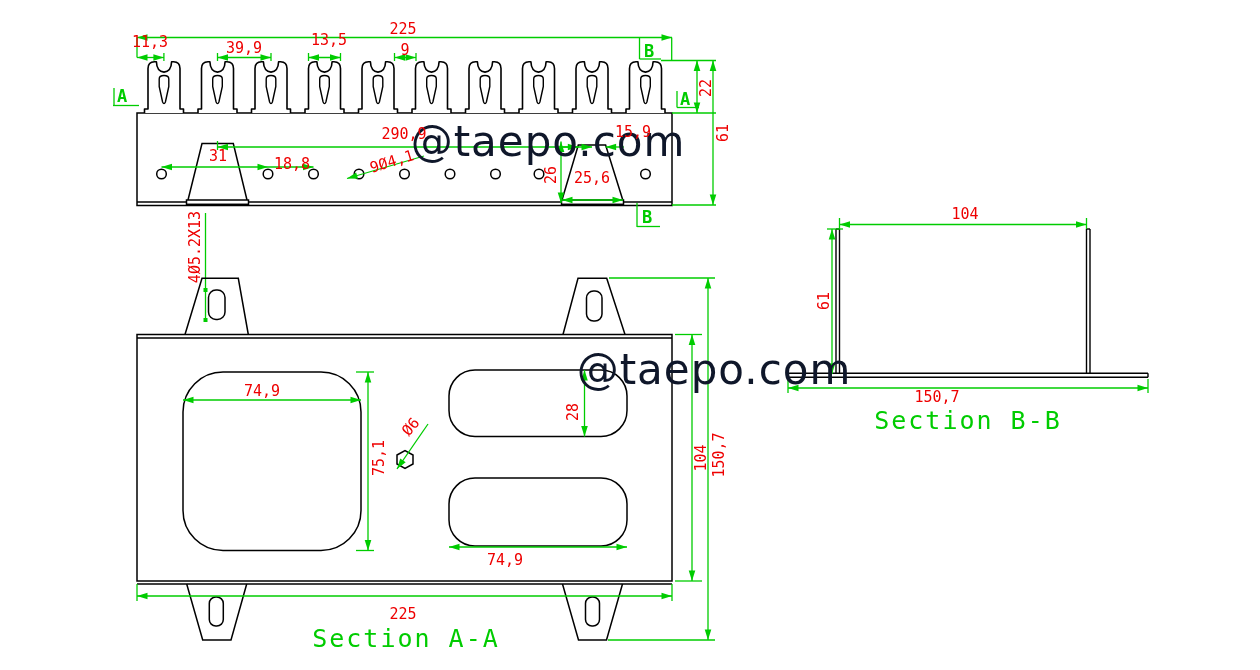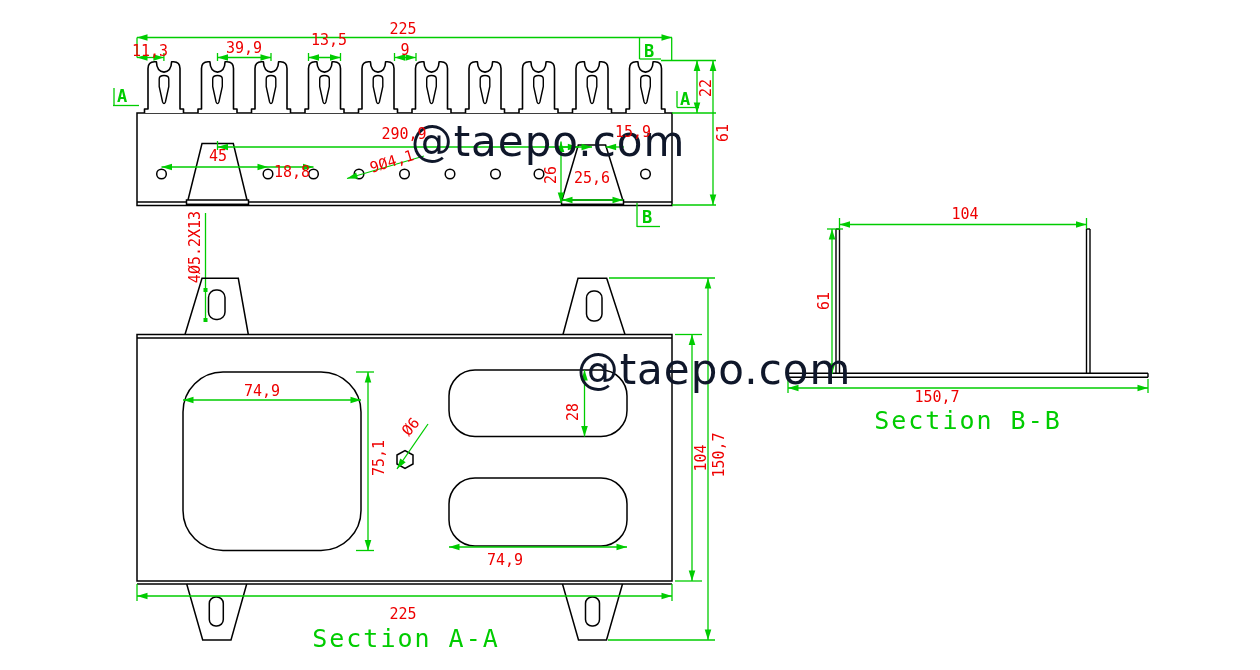--- a/index.html
+++ b/index.html
@@ -171,30 +171,30 @@
       <line x1="788" y1="388" x2="1148" y2="388" marker-start="url(#ar)" marker-end="url(#ar)"></line>
       <line x1="788" y1="379" x2="788" y2="393"></line>
         <line x1="1148" y1="379" x2="1148" y2="393"></line>
     </g>
   </svg>
 
   <span class="wm" style="left:548px;top:142px">@taepo.com</span>
   <span class="wm" style="left:714px;top:370px">@taepo.com</span>
 
   <span class="t" style="left:403px;top:29px">225</span>
-  <span class="t" style="left:150px;top:51px">11,3</span>
+  <span class="t" style="left:150px;top:42px">11,3</span>
   <span class="t" style="left:244px;top:48px">39,9</span>
   <span class="t" style="left:329px;top:40px">13,5</span>
   <span class="t" style="left:405px;top:50px">9</span>
   <span class="t v" style="left:706px;top:88px">22</span>
   <span class="t v" style="left:723px;top:133px">61</span>
   <span class="t" style="left:404px;top:134px">290,9</span>
   <span class="t" style="left:633px;top:132px">15,9</span>
-  <span class="t" style="left:218px;top:156px">45</span>
-  <span class="t" style="left:292px;top:172px">18,8</span>
+  <span class="t" style="left:218px;top:156px">31</span>
+  <span class="t" style="left:292px;top:164px">18,8</span>
   <span class="t r17" style="left:392px;top:162px">9Ø4,1</span>
   <span class="t v" style="left:551px;top:175px">26</span>
   <span class="t" style="left:592px;top:178px">25,6</span>
   <span class="t v" style="left:195px;top:247px">4Ø5.2X13</span>
 
   <span class="mk" style="left:122px;top:96px">A</span>
   <span class="mk" style="left:685px;top:99px">A</span>
   <span class="mk" style="left:649px;top:51px">B</span>
   <span class="mk" style="left:647px;top:217px">B</span>
 

